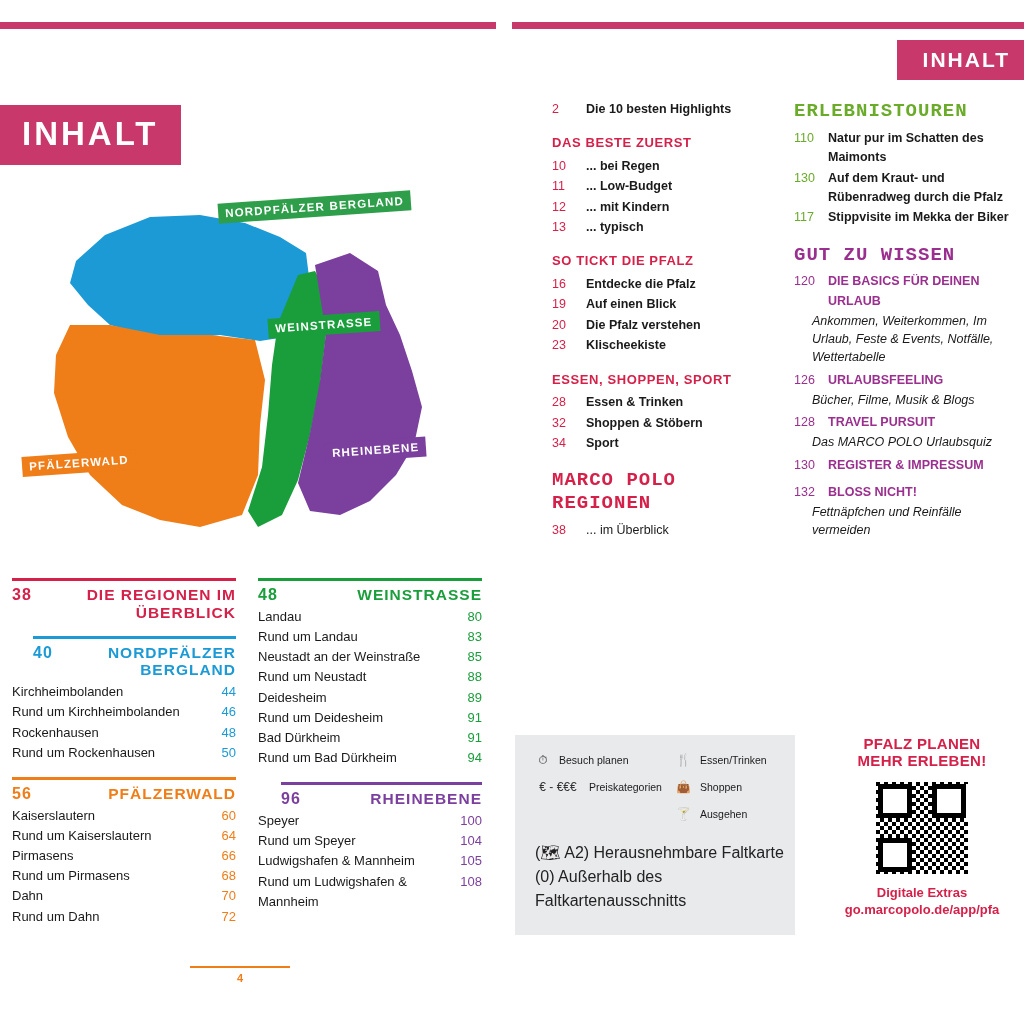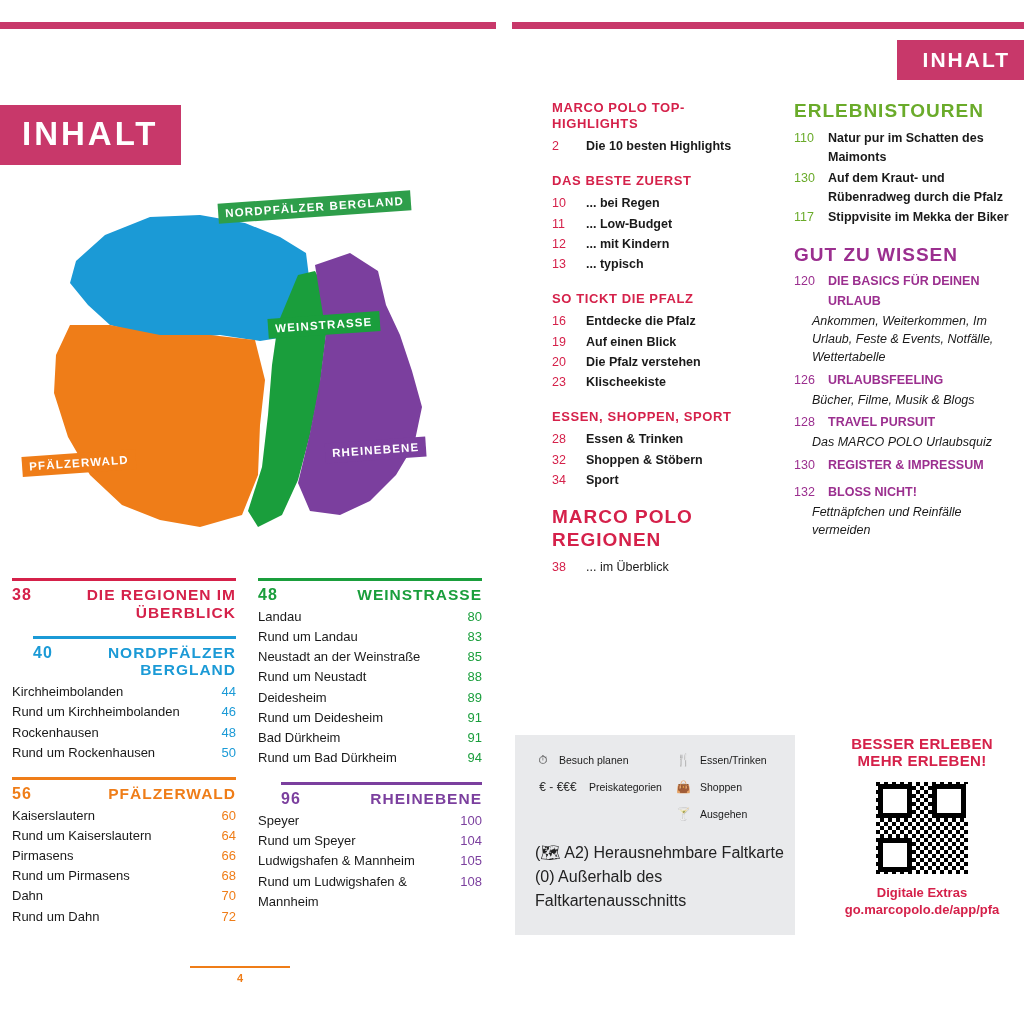--- a/index.html
+++ b/index.html
@@ -125,21 +125,21 @@
   }
   .toc-col { width: 218px; }
   .toc-group { margin-bottom: 16px; }
   .toc-group-title {
     font-weight: bold;
     font-size: 13px;
     letter-spacing: 0.6px;
     margin-bottom: 6px;
     line-height: 1.2;
   }
-  .toc-group-title.big { font-size: 19px; letter-spacing: 1px; }
+  .toc-group-title.big { font-size: 19px; letter-spacing: 1px; font-family: Liberation Mono, monospace; }
   .toc-item {
     display: flex;
     font-size: 12.5px;
     line-height: 1.55;
     margin-bottom: 1px;
   }
   .toc-item .pg { width: 34px; flex: none; }
   .toc-item .lbl { flex: 1; }
   .toc-item.bold .lbl { font-weight: bold; }
   .toc-sub {
@@ -424,21 +424,20 @@
   </div>
 </div>
 
 <div class="page-right">
 
   <div class="toc-cols">
 
     <div class="toc-col">
 
       <div class="toc-group">
-        <div class="toc-group-title title-red">MARCO POLO TOP-HIGHLIGHTS</div>
         <div class="toc-item bold">
           <span class="pg title-red">2</span>
           <span class="lbl txt-dark">Die 10 besten Highlights</span>
         </div>
       </div>
 
       <div class="toc-group">
         <div class="toc-group-title title-red">DAS BESTE ZUERST</div>
         <div class="toc-item bold">
           <span class="pg title-red">10</span>
@@ -585,21 +584,21 @@
         </div>
       </div>
     </div>
     <div class="legend-foot">
       <div>(🗺 A2) Herausnehmbare Faltkarte</div>
       <div>(0) Außerhalb des Faltkartenausschnitts</div>
     </div>
   </div>
 
   <div class="promo">
-    <div class="promo-head">BESSER ERLEBEN</div>
+    <div class="promo-head">PFALZ PLANEN</div>
     <div class="promo-head">MEHR ERLEBEN!</div>
     <div class="qr">
       <div class="qr-tr"></div>
     </div>
     <div class="promo-link">Digitale Extras</div>
     <div class="promo-link">go.marcopolo.de/app/pfa</div>
   </div>
 
 </div>
 

